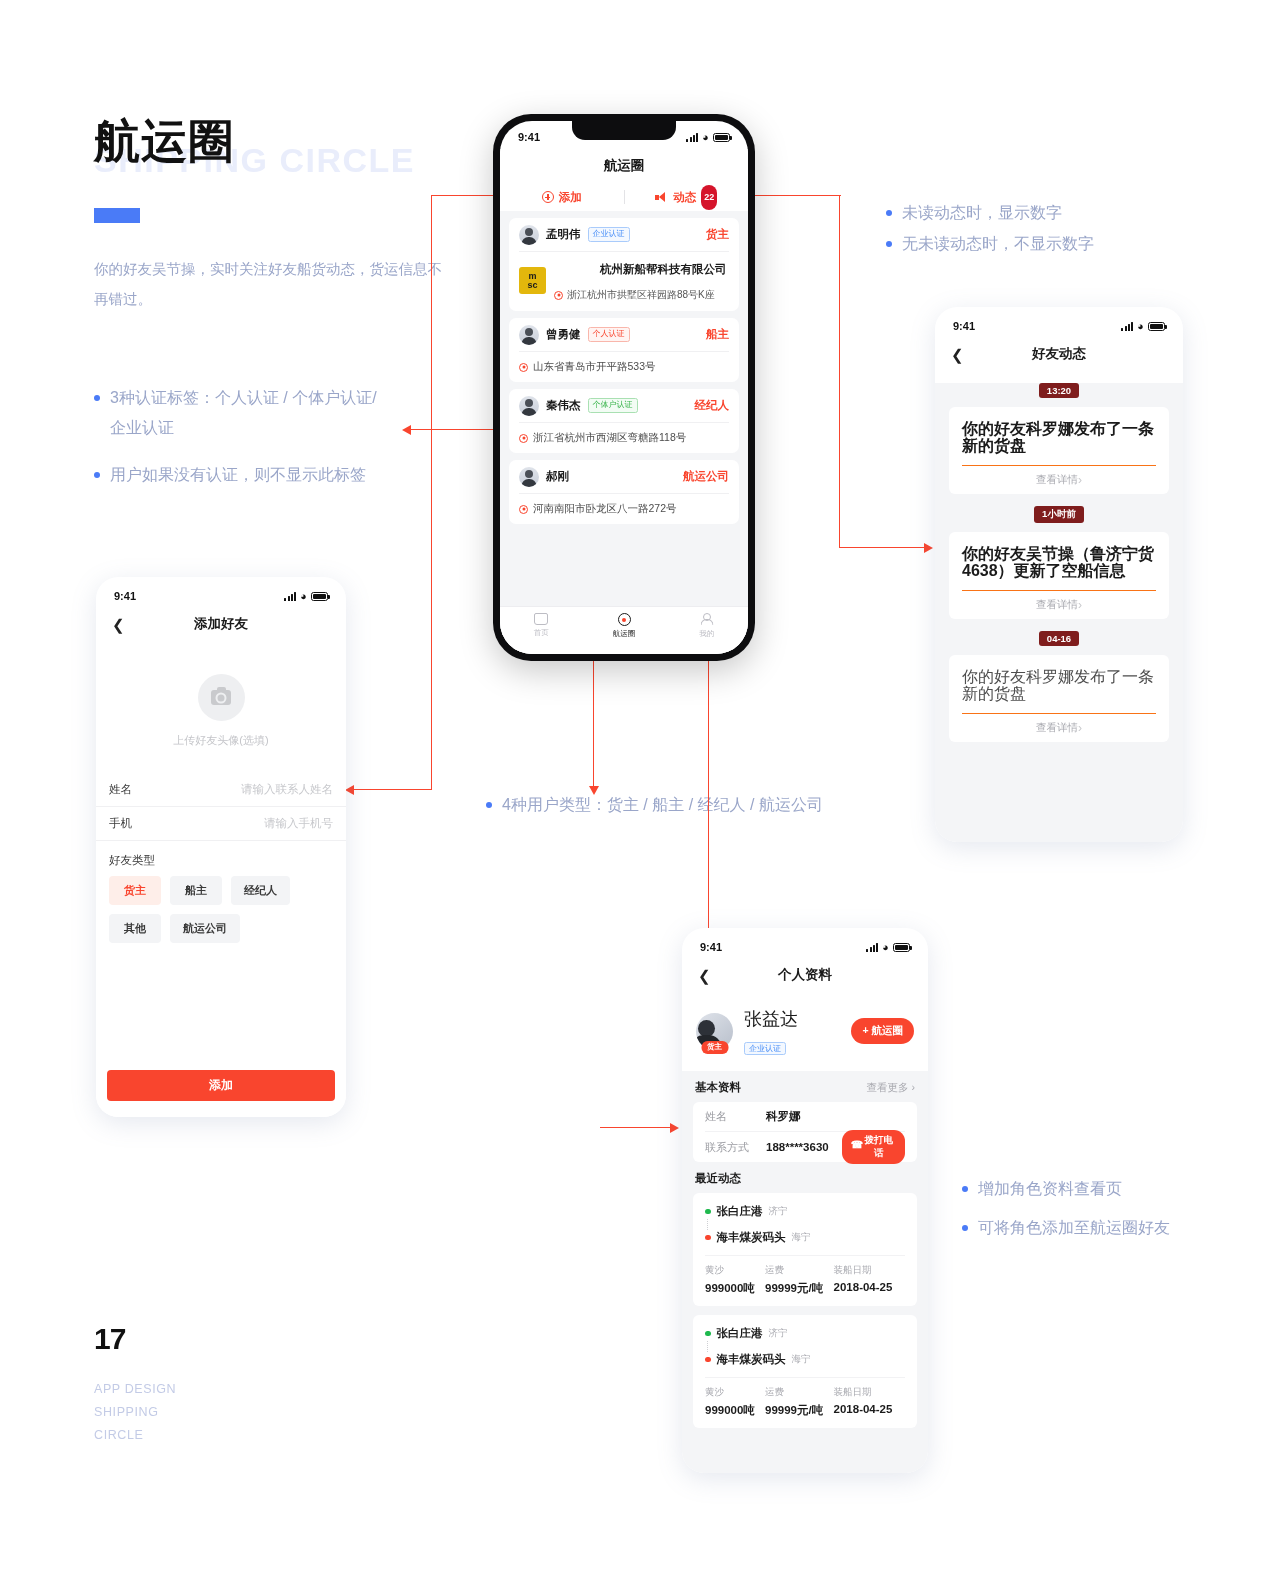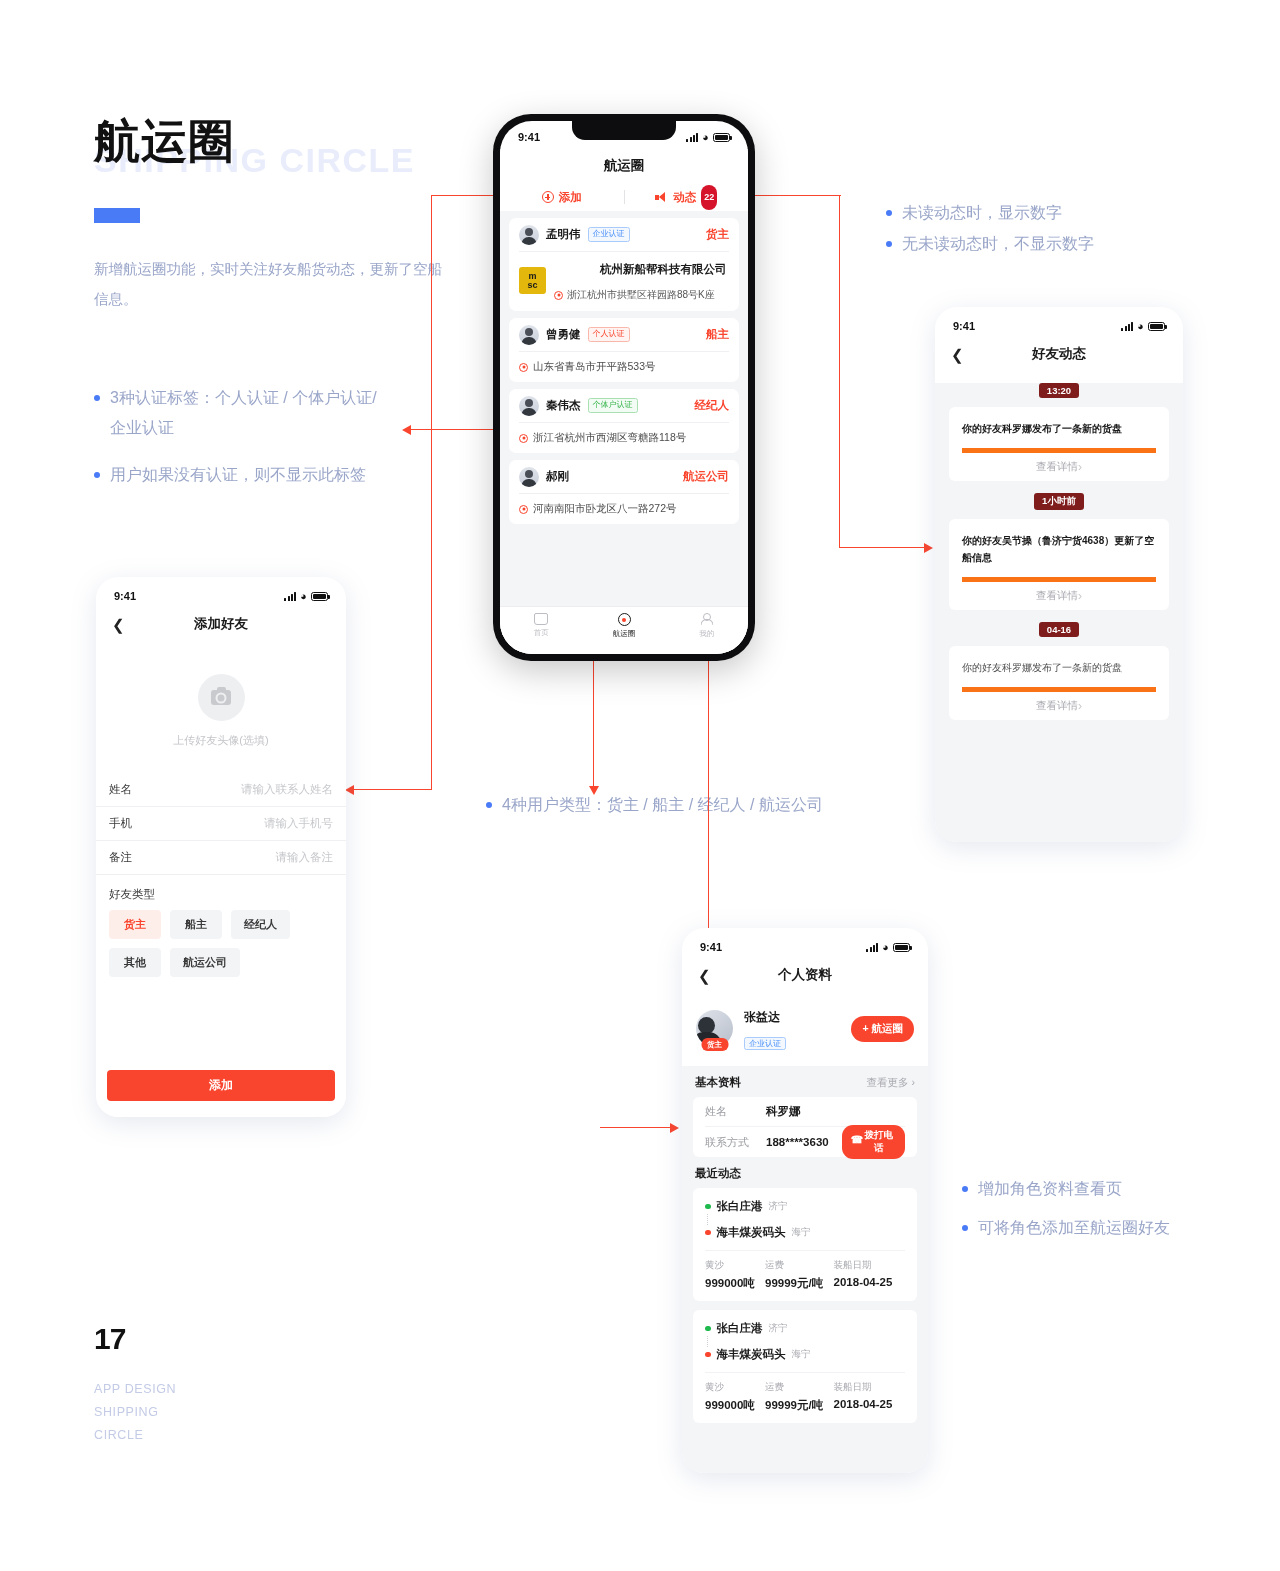--- a/index.html
+++ b/index.html
@@ -120,35 +120,35 @@
   .chips { display: flex; flex-wrap: wrap; gap: 9px; padding: 0 13px; }
   .chip { min-width: 52px; text-align: center; padding: 7px 13px; border-radius: 4px; background: #f3f4f6; color: #3a3a3a; font-size: 11px; font-weight: 700; }
   .chip.sel { background: #feeee9; color: #f9452e; }
   .primary-btn { position: absolute; left: 11px; right: 11px; bottom: 20px; height: 31px; background: #f9452e; border-radius: 4px; color: #fff; font-size: 12px; font-weight: 700; display: flex; align-items: center; justify-content: center; border: none; }
 
   
   #act-phone { left: 935px; top: 307px; width: 248px; height: 535px; }
   #act-phone .body { background: #f4f5f7; height: calc(100% - 60px); padding: 0 14px; }
   .time-pill { display: block; width: fit-content; margin: 12px auto 9px; background: #7f1d1d; color: #fff; font-size: 9.5px; font-weight: 700; padding: 2px 8px; border-radius: 3px; }
   .acard { background: #fff; border-radius: 6px; padding: 0 13px; }
-  .acard .msg { font-size: 10px; font-weight: 700; color: #1b1b1b; line-height: 17px; padding: 13px 0 11px; border-bottom: 5px solid #f97316; }
+  .acard .msg { font-size: 16px; font-weight: 700; color: #1b1b1b; line-height: 17px; padding: 13px 0 11px; border-bottom: 1px solid #f97316; }
   .acard .more { display: flex; align-items: center; justify-content: center; height: 28px; font-size: 10.5px; color: #a9aab0; }
   .acard .more .chev { font-size: 12px; color: #c9cacd; }
   .acard.dim .msg { font-weight: 400; color: #4d4d4d; }
 
   
   #prof-phone { left: 682px; top: 928px; width: 246px; height: 545px; }
   #prof-phone .body { background: #f4f5f7; height: calc(100% - 60px); }
   .prof-head { background: #fff; display: flex; align-items: center; gap: 11px; padding: 15px 14px 16px; }
   .prof-av { width: 37px; height: 37px; border-radius: 50%; background: linear-gradient(140deg,#dfe3ea,#b8bfcb); position: relative; overflow: visible; flex: none; }
   .prof-av .inner { position:absolute; inset:0; border-radius:50%; overflow:hidden; }
   .prof-av .inner::before { content:""; position:absolute; left:2px; top:7px; width:17px; height:17px; border-radius:50%; background:#2d3138; }
   .prof-av .inner::after { content:""; position:absolute; left:-3px; bottom:-5px; width:28px; height:20px; border-radius:10px 12px 0 0; background:#23262b; }
   .prof-av .rolebadge { position: absolute; left: 50%; transform: translateX(-50%); bottom: -4px; background: #f9452e; color: #fff; font-size: 7.5px; font-weight: 700; padding: 1.5px 6px; border-radius: 6px; white-space: nowrap; z-index: 2; }
-  .prof-name { font-size: 12px; font-weight: 700; color: #1b1b1b; }
+  .prof-name { font-size: 18px; font-weight: 400; color: #1b1b1b; }
   .prof-tagwrap { margin-top: 6px; }
   .add-circle-btn { margin-left: auto; background: #f9452e; color: #fff; font-size: 10.5px; font-weight: 700; padding: 6px 11px; border-radius: 13px; border: none; white-space: nowrap; }
   .sec-head { display: flex; align-items: center; justify-content: space-between; padding: 9px 13px 7px; font-size: 11.5px; font-weight: 700; color: #1b1b1b; }
   .sec-head .more { font-size: 10.5px; font-weight: 400; color: #a9aab0; }
   .white-card { background: #fff; border-radius: 6px; margin: 0 11px; padding: 0 12px; }
   .kv { display: flex; align-items: center; gap: 13px; height: 30px; border-bottom: 1px solid #f2f2f4; }
   .kv:last-child { border-bottom: none; }
   .kv .k { font-size: 11px; color: #9a9ba1; width: 48px; flex: none; }
   .kv .v { font-size: 11.5px; color: #1b1b1b; font-weight: 700; }
   .call-btn { margin-left: auto; background: #f9452e; color: #fff; font-size: 9.5px; font-weight: 700; padding: 4px 9px; border-radius: 11px; display: inline-flex; align-items: center; gap: 3.5px; border: none; }
@@ -172,21 +172,21 @@
   .pg-meta { position: absolute; left: 94px; top: 1378px; font-size: 12.5px; line-height: 23px; color: #c3cbe6; letter-spacing: .6px; }
 </style>
 </head>
 <body>
 
 <div id="page">
 
   <div class="hero-sub">SHIPPING CIRCLE</div>
   <div class="hero-title">航运圈</div>
   <div class="hero-bar"></div>
-  <div class="hero-desc">新增航运圈功能，实时关注好友船货动态，更新了空船信息。</div>
+  <div class="hero-desc">你的好友吴节操，实时关注好友船货动态，货运信息不再错过。</div>
 
   <div class="note" style="left:94px; top:383px; width:330px;">
     <span class="ln"><span class="bul"></span><span>3种认证标签：个人认证 / 个体户认证/</span></span>
     <span class="ln ind">企业认证</span>
   </div>
   <div class="note" style="left:94px; top:460px; width:340px;">
     <span class="ln"><span class="bul"></span><span>用户如果没有认证，则不显示此标签</span></span>
   </div>
 
   <div class="note" style="left:886px; top:198px; width:320px;">
@@ -382,24 +382,20 @@
 
       <div style="margin-top:25px;">
         <div class="frow">
           <span class="lbl">姓名</span>
           <span class="ph">请输入联系人姓名</span>
         </div>
         <div class="frow">
           <span class="lbl">手机</span>
           <span class="ph">请输入手机号</span>
         </div>
-        <div class="frow">
-          <span class="lbl">备注</span>
-          <span class="ph">请输入备注</span>
-        </div>
       </div>
 
       <div class="ftype-lbl">好友类型</div>
       <div class="chips">
         <span class="chip sel">货主</span>
         <span class="chip">船主</span>
         <span class="chip">经纪人</span>
         <span class="chip">其他</span>
         <span class="chip">航运公司</span>
       </div>

